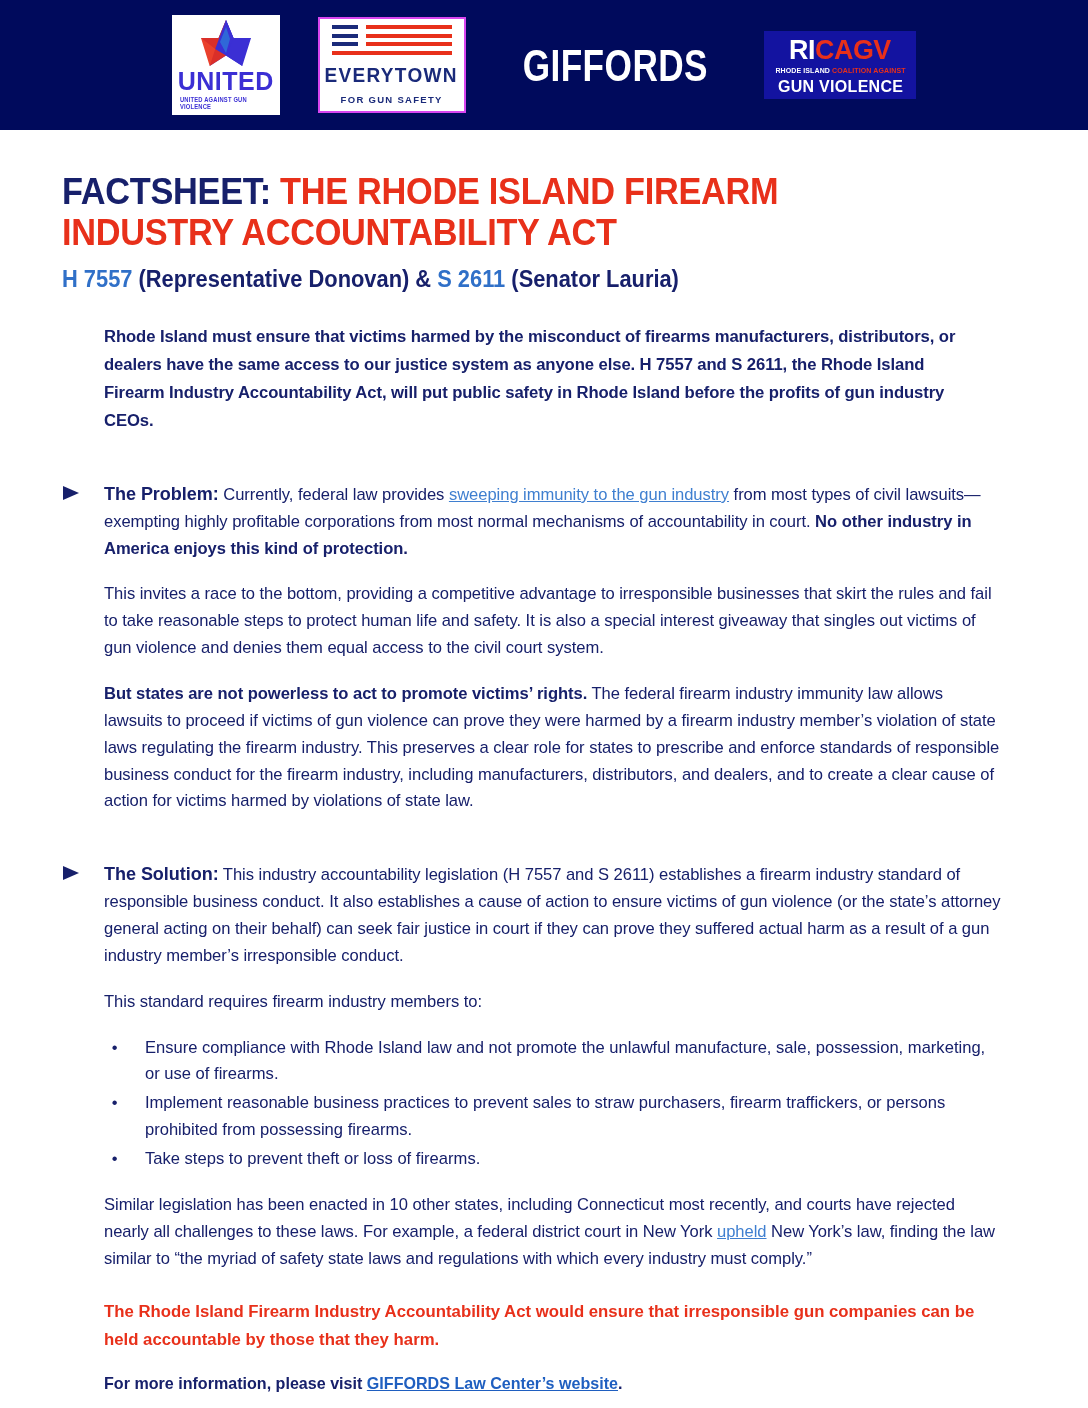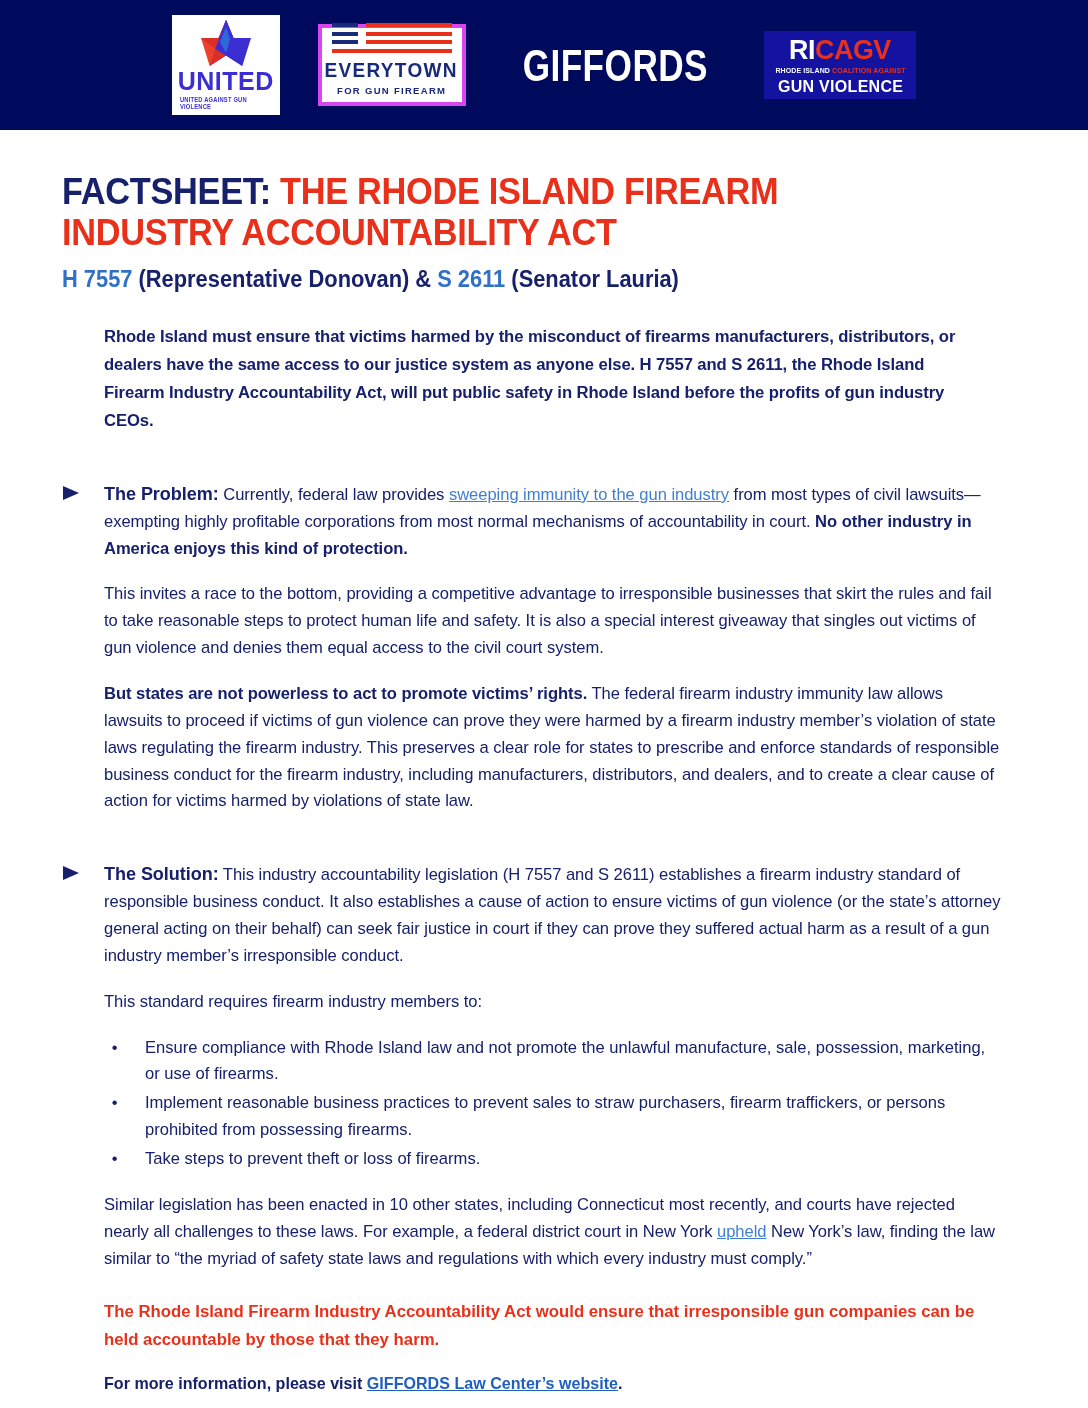--- a/index.html
+++ b/index.html
@@ -64,27 +64,27 @@
     letter-spacing: 0.2px;
     color: #3b2fd4;
     line-height: 1;
     margin-top: 3px;
     transform: scaleX(0.92);
   }
 
   
   .logo-everytown {
     width: 148px;
-    height: 82px;
+    height: 96px;
     background: #ffffff;
-    border: 4px solid #d946ef;
+    border: 2px solid #d946ef;
     display: flex;
     flex-direction: column;
     align-items: center;
-    justify-content: flex-end;
+    justify-content: space-between;
     padding: 6px 9px 7px 9px;
   }
   .et-flag {
     width: 120px;
     display: flex;
     flex-direction: column;
     gap: 4.5px;
     margin-bottom: 7px;
   }
   .et-row { display: flex; align-items: center; gap: 8px; height: 4px; }
@@ -339,21 +339,21 @@
           </div>
         <div class="et-row">
             <span class="et-blue"></span>
             <span class="et-red"></span>
           </div>
         <div class="et-row">
             <span class="et-red-full"></span>
           </div>
       </div>
       <div class="et-word">EVERYTOWN</div>
-      <div class="et-tag">FOR GUN FIREARM</div>
+      <div class="et-tag">FOR GUN SAFETY</div>
     </div>
 
     <div class="logo-giffords">GIFFORDS</div>
 
     <div class="logo-ricagv">
       <div class="ri-top"><span class="ri">RI</span><span class="cagv">CAGV</span></div>
       <svg class="ri-arc" viewBox="0 0 116 9">
         <path d="M0,8 Q58,-3 116,8 L116,9 Q58,0 0,9 Z" fill="#f05a4a"></path>
       </svg>
       <div class="ri-mid"><span class="w">RHODE ISLAND </span><span class="r">COALITION AGAINST</span></div>

